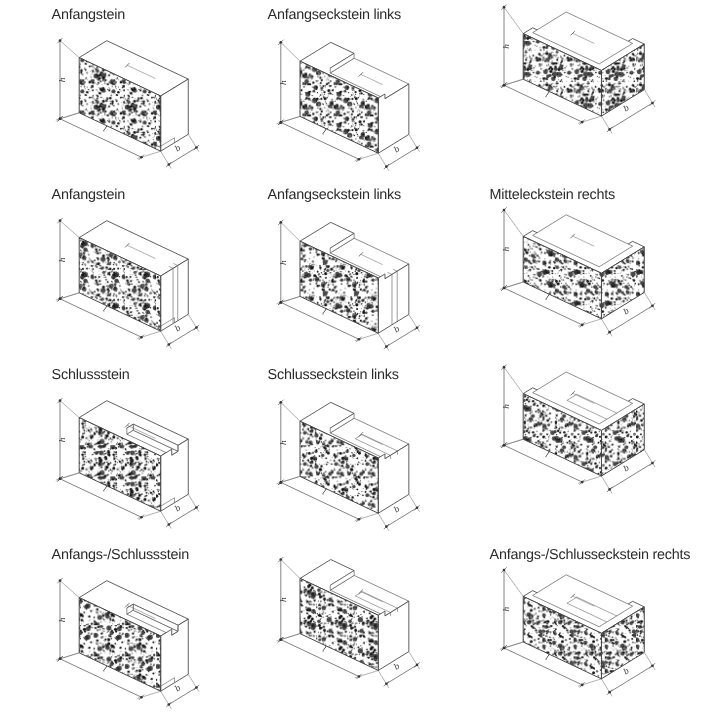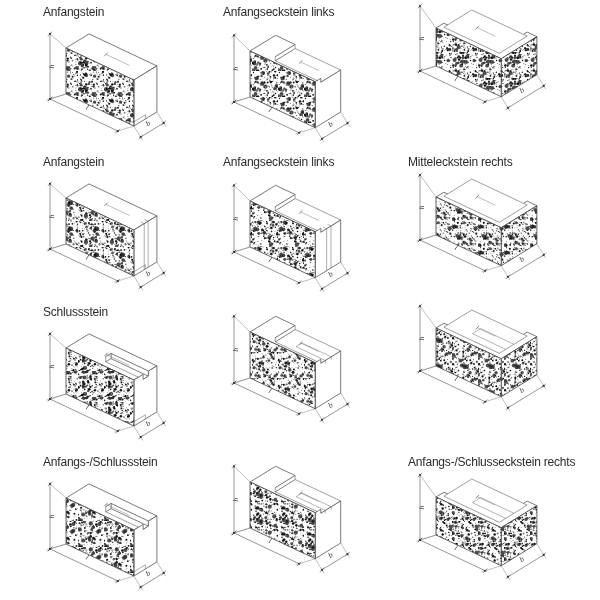--- a/index.html
+++ b/index.html
@@ -1264,20 +1264,21 @@
           <line x1="133.875" y1="107.025" x2="142.78300000000002" y2="121.509" stroke="#5a5a5a" stroke-width="0.4"></line>
           <line x1="156.879" y1="92.87700000000001" x2="165.78699999999998" y2="107.361" stroke="#5a5a5a" stroke-width="0.4"></line>
           <circle cx="140.687" cy="118.101" r="1.1" fill="#333"></circle>
           <circle cx="163.691" cy="103.953" r="1.1" fill="#333"></circle>
           <line x1="138.48700000000002" y1="120.301" x2="142.887" y2="115.901" stroke="#424242" stroke-width="0.55"></line>
           <line x1="161.491" y1="106.153" x2="165.891" y2="101.753" stroke="#424242" stroke-width="0.55"></line>
           <text x="149.30700000000002" y="106.34100000000001" fill="#333" font-size="6.5" font-style="italic" font-family="&quot;DejaVu Serif&quot;,serif" text-anchor="middle" transform="rotate(-31.6 149.30700000000002 106.34100000000001)">b</text>
         </svg>
     </div>
     <div class="cell c1">
+      <div class="title">Schlusseckstein links</div>
       <svg class="draw" width="200" height="131">
           <defs>
             <pattern id="tx7" width="26" height="26" patternUnits="userSpaceOnUse">
               <rect x="0" y="0" width="26" height="26" fill="#ffffff"></rect>
               <circle cx="6.835776629857719" cy="24.018834698945284" r="1.7836059467867018" fill="#2a2a2a" opacity="0.85"></circle>
               <circle cx="12.596349275205284" cy="24.230451629962772" r="1.2164935777429493" fill="#2a2a2a" opacity="0.85"></circle>
               <circle cx="11.39965592417866" cy="5.23974039638415" r="1.3488766497001052" fill="#2a2a2a" opacity="0.85"></circle>
               <circle cx="9.73699025157839" cy="10.538876002188772" r="1.6578391729388389" fill="#2a2a2a" opacity="0.85"></circle>
               <circle cx="11.739733634516597" cy="17.897428025025874" r="1.814587008347735" fill="#2a2a2a" opacity="0.85"></circle>
               <circle cx="16.907036680262536" cy="8.57007976109162" r="1.410416005156003" fill="#2a2a2a" opacity="0.85"></circle>

